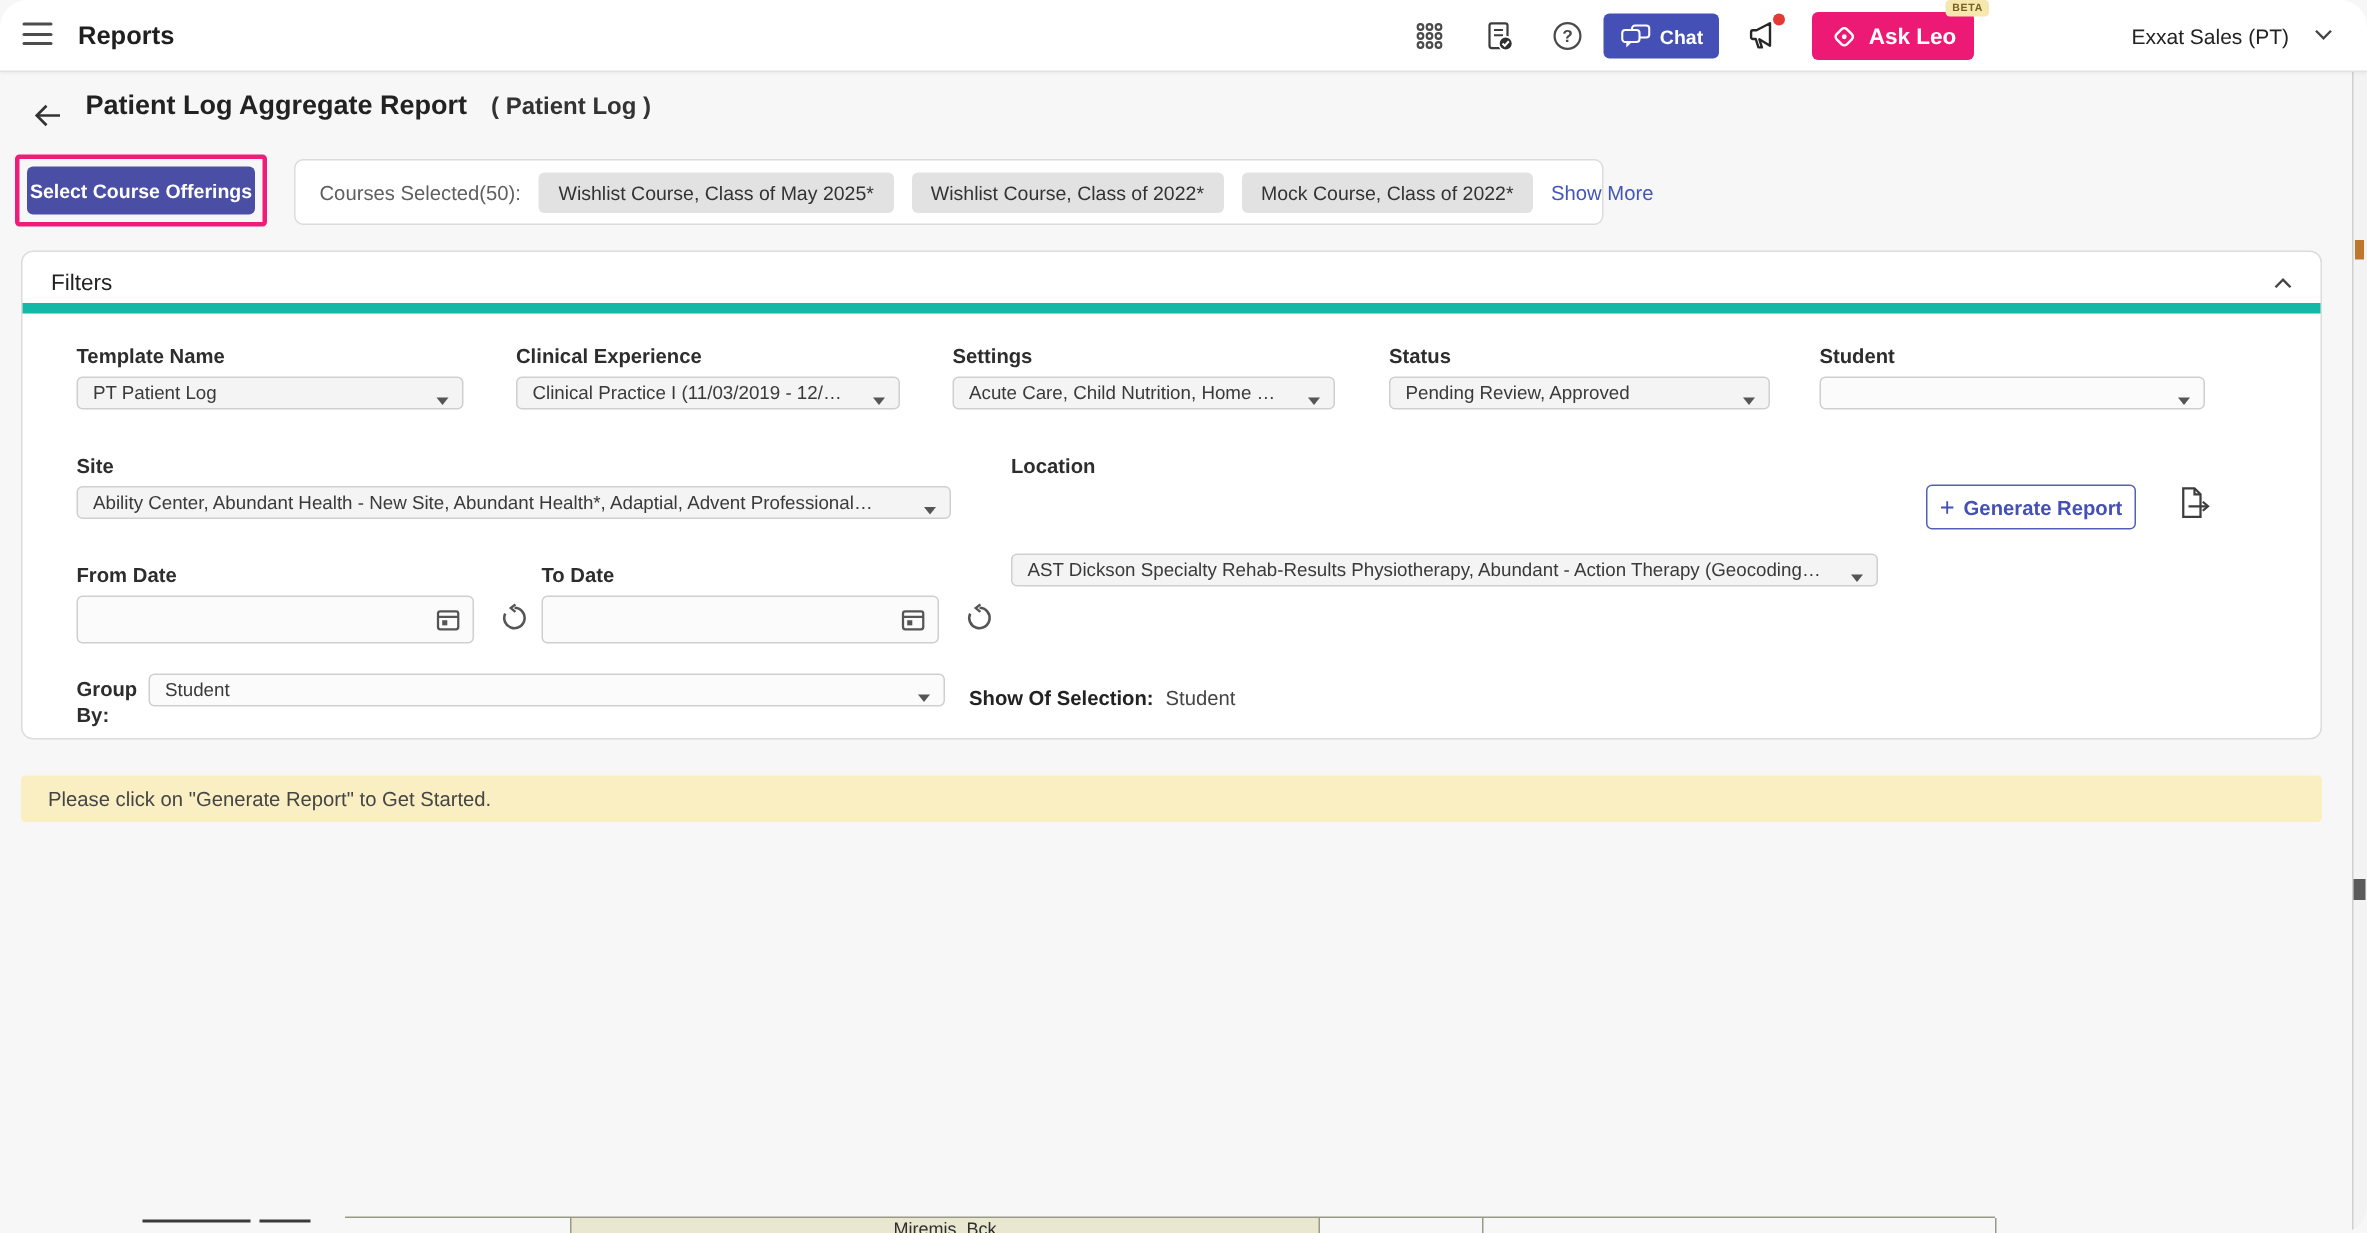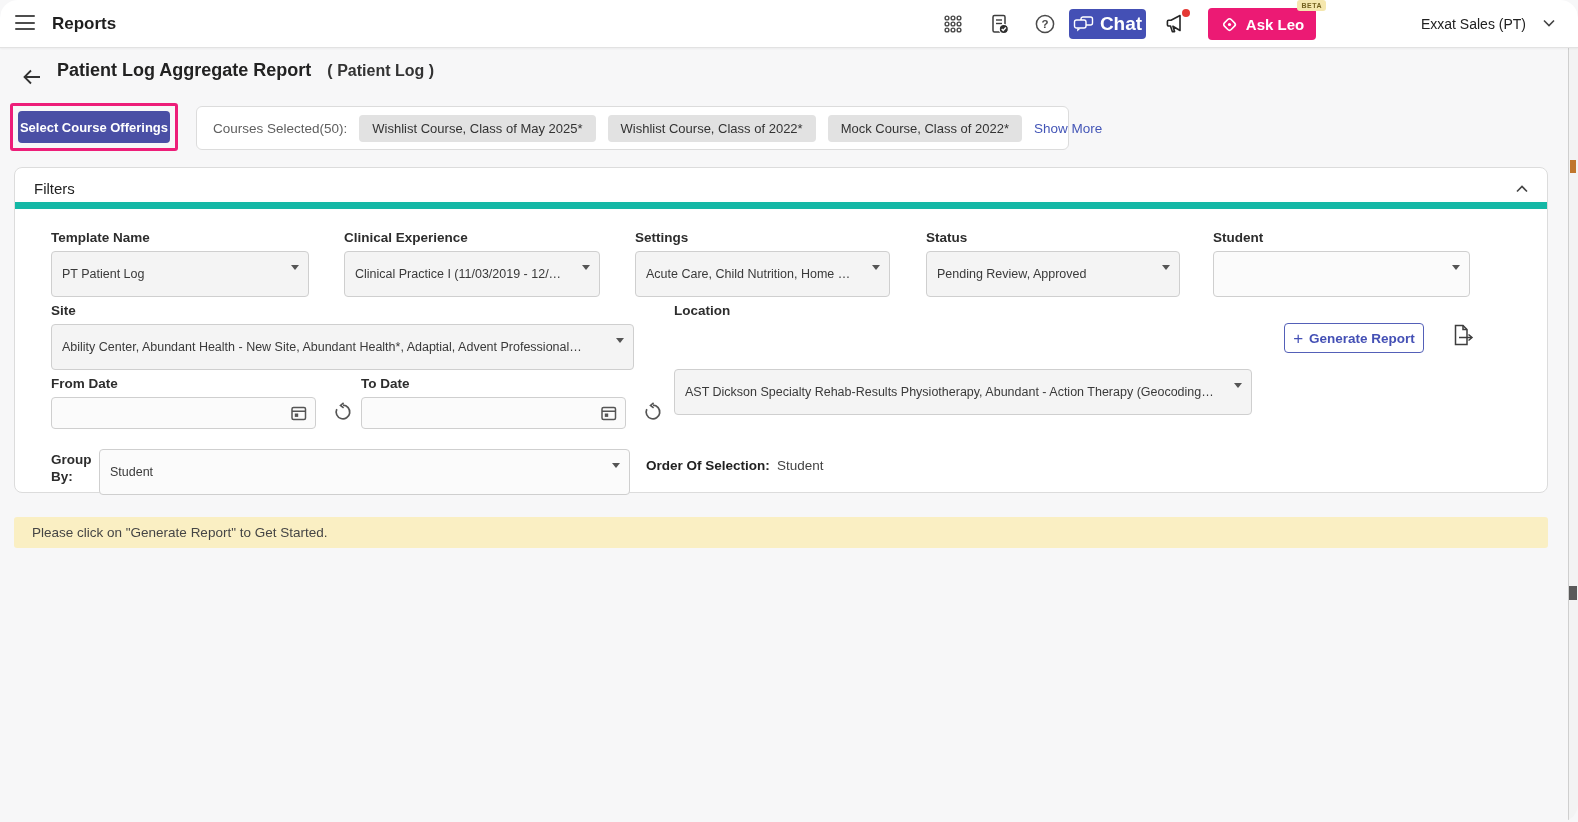--- a/index.html
+++ b/index.html
@@ -8,21 +8,21 @@
   .app { position:relative; width:1578px; height:822px; background:#f7f7f8; overflow:hidden;border-radius:18px; }
 
   
   .topbar { position:absolute; left:0; top:0; width:1578px; height:48px; background:#fff;
             border-bottom:1px solid #e2e2e2; box-shadow:0 1px 2px rgba(0,0,0,.05); z-index:5; }
   .hamburger { position:absolute; left:15px; top:15px; width:20px; height:18px; cursor:pointer; }
   .hamburger span { display:block; height:2px; background:#4d4d4d; border-radius:1px; margin-bottom:4.5px; }
   .app-title { position:absolute; left:52px; top:0; line-height:48px; font-size:17px; font-weight:700; color:#1f1f1f; }
   .icon-btn { position:absolute; top:12px; width:24px; height:24px; display:flex; align-items:center; justify-content:center; cursor:pointer; }
   .chat-btn { position:absolute; left:1069px; top:9px; width:77px; height:30px; background:#4450b5; border-radius:4px;
-              display:flex; align-items:center; justify-content:center; gap:6px; color:#fff; font-size:19px; font-weight:700; cursor:pointer; }
+              display:flex; align-items:center; justify-content:center; gap:6px; color:#fff; font-size:13px; font-weight:700; cursor:pointer; }
   .megaphone-wrap { position:absolute; left:1163px; top:11px; width:26px; height:26px; }
   .red-dot { position:absolute; right:-1px; top:-2px; width:8px; height:8px; background:#e53935; border-radius:50%; }
   .askleo-btn { position:absolute; left:1208px; top:8px; width:108px; height:32px; background:#ec1a74; border-radius:4px;
                 display:flex; align-items:center; justify-content:center; gap:7px; color:#fff; font-size:15px; font-weight:700; cursor:pointer; }
   .beta-badge { position:absolute; right:-10px; top:-8px; background:#f5e7ae; color:#74621f; font-size:7px; font-weight:700;
                 letter-spacing:.5px; padding:2px 4px; border-radius:3px; }
   .user-name { position:absolute; right:52px; top:0; line-height:48px; font-size:14px; color:#222; }
   .user-chevron { position:absolute; right:22px; top:18px; }
 
   
@@ -44,21 +44,21 @@
   .show-more { font-size:13.5px; color:#4456b7; white-space:nowrap; margin-left:0; cursor:pointer; }
 
   
   .filters-card { position:absolute; left:14px; top:167px; width:1534px; height:326px; background:#fff;
                   border:1px solid #dcdcdc; border-radius:8px; }
   .filters-head { position:relative; height:41px; border-bottom:7px solid #14b8a6; }
   .filters-title { position:absolute; left:19px; top:0; line-height:41px; font-size:15px; color:#222; }
   .collapse-btn { position:absolute; right:14px; top:10px; width:22px; height:22px; cursor:pointer; }
 
   .flabel { position:absolute; font-size:13.5px; font-weight:700; color:#2d2d2d; white-space:nowrap; }
-  .field { position:absolute; height:46px; background:#f4f4f4; border:1px solid #cfcfcf; border-radius:4px;
+  .field { position:absolute; height:22px; background:#f4f4f4; border:1px solid #cfcfcf; border-radius:4px;
            font-size:12.5px; color:#3a3a3a; display:flex; align-items:center; padding:0 24px 0 10px;
            white-space:nowrap; overflow:hidden; cursor:pointer; }
   .field.light { background:#fbfbfb; }
   .caret { position:absolute; right:9px; top:13px; width:0; height:0;
            border-left:4.5px solid transparent; border-right:4.5px solid transparent; border-top:5px solid #555; }
   .cal-icon { position:absolute; right:7px; top:6px; }
   .reset-btn { position:absolute; width:20px; height:20px; cursor:pointer; }
   .gen-report-btn { position:absolute; left:1269px; top:155px; width:140px; height:30px; background:#fff;
                     border:1.5px solid #5460b8; border-radius:4px; color:#4450b5; font-size:13.5px; font-weight:600;
                     display:flex; align-items:center; justify-content:center; gap:6px; cursor:pointer;
@@ -295,27 +295,35 @@
         <path d="M10 3.2 a6.8 6.8 0 1 1 -6.2 3.9" fill="none" stroke="#555" stroke-width="1.7"></path>
         <path d="M10.6 0.9 L7.5 3.4 L10.6 5.9" fill="none" stroke="#555" stroke-width="1.6"></path>
       </svg>
     </div>
 
     <div class="flabel" style="left:36px; top:283px; width:46px; white-space:normal; line-height:17px;">Group By:</div>
     <div class="field light" style="left:84px; top:281px; width:531px;">
       <span>Student</span>
       <span class="caret"></span>
     </div>
-    <div class="order-label" style="left:631px; top:290px;">Order Of Selection:</div>
+    <div class="order-label" style="left:631px; top:290px;">Show Of Selection:</div>
     <div class="order-value" style="left:762px; top:290px;">Student</div>
   </div>
 
   <div class="banner">
     <span>Please click on "Generate Report" to Get Started.</span>
   </div>
 
+  <div class="remnant">
+    <div class="remnant-line"></div>
+    <div class="remnant-dash1"></div>
+    <div class="remnant-dash2"></div>
+    <div class="remnant-cell">Miremis. Bck</div>
+    <div class="remnant-vline" style="left:988px;"></div>
+    <div class="remnant-vline" style="left:1330px;"></div>
+  </div>
 
   <div class="scrollbar">
     <div class="scroll-marker"></div>
     <div class="scroll-thumb"></div>
   </div>
 
 </div>
 
 </body></html>

